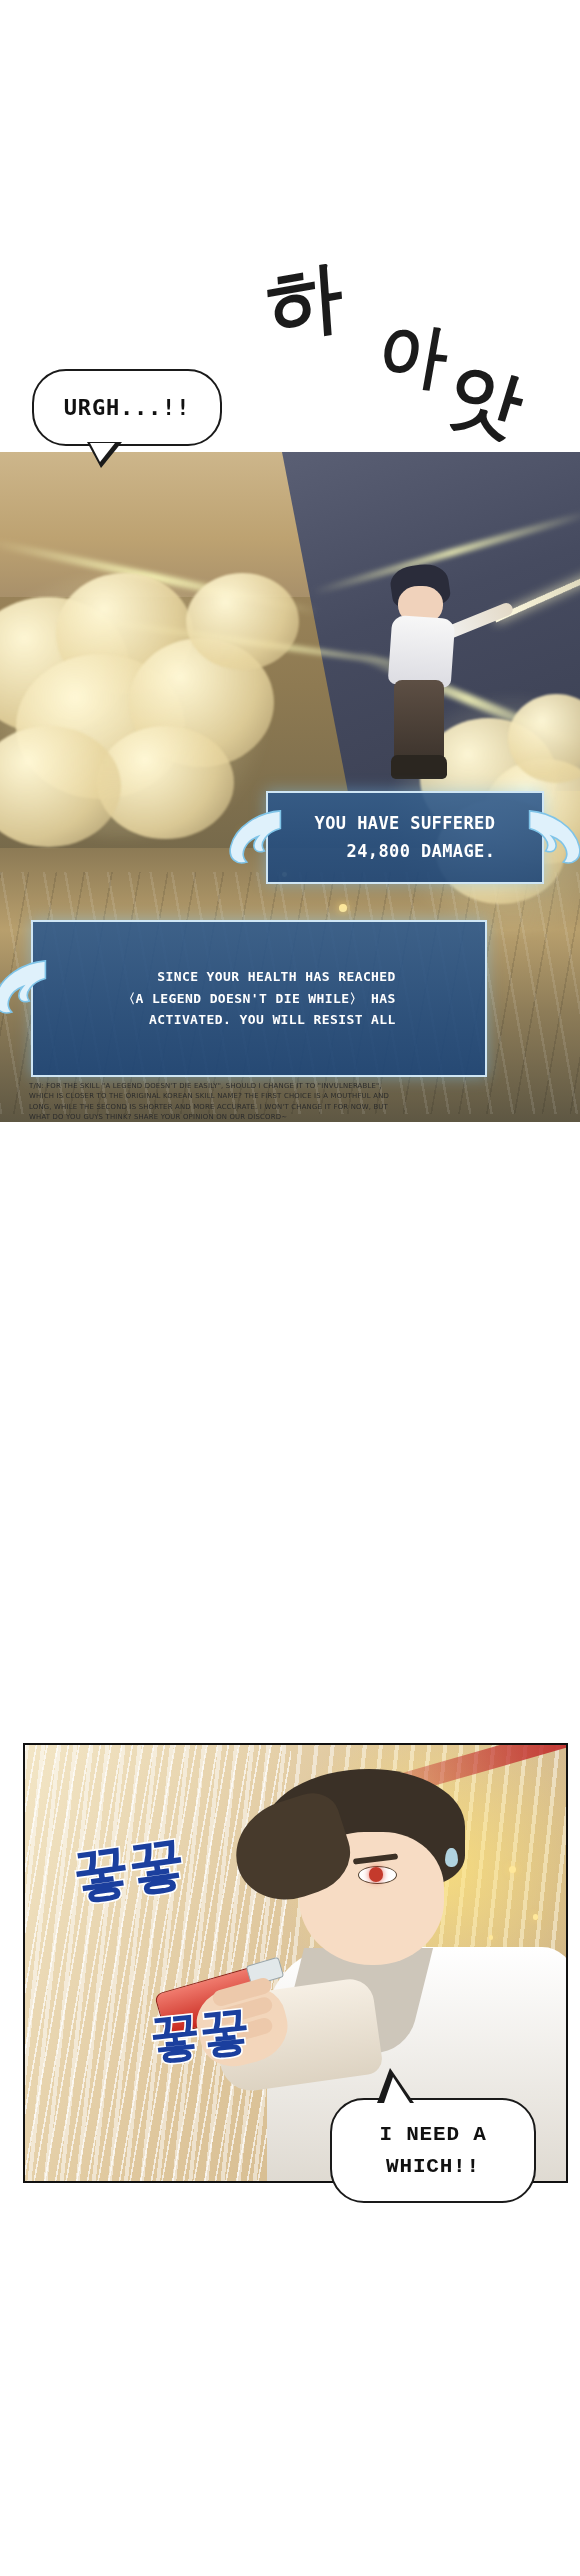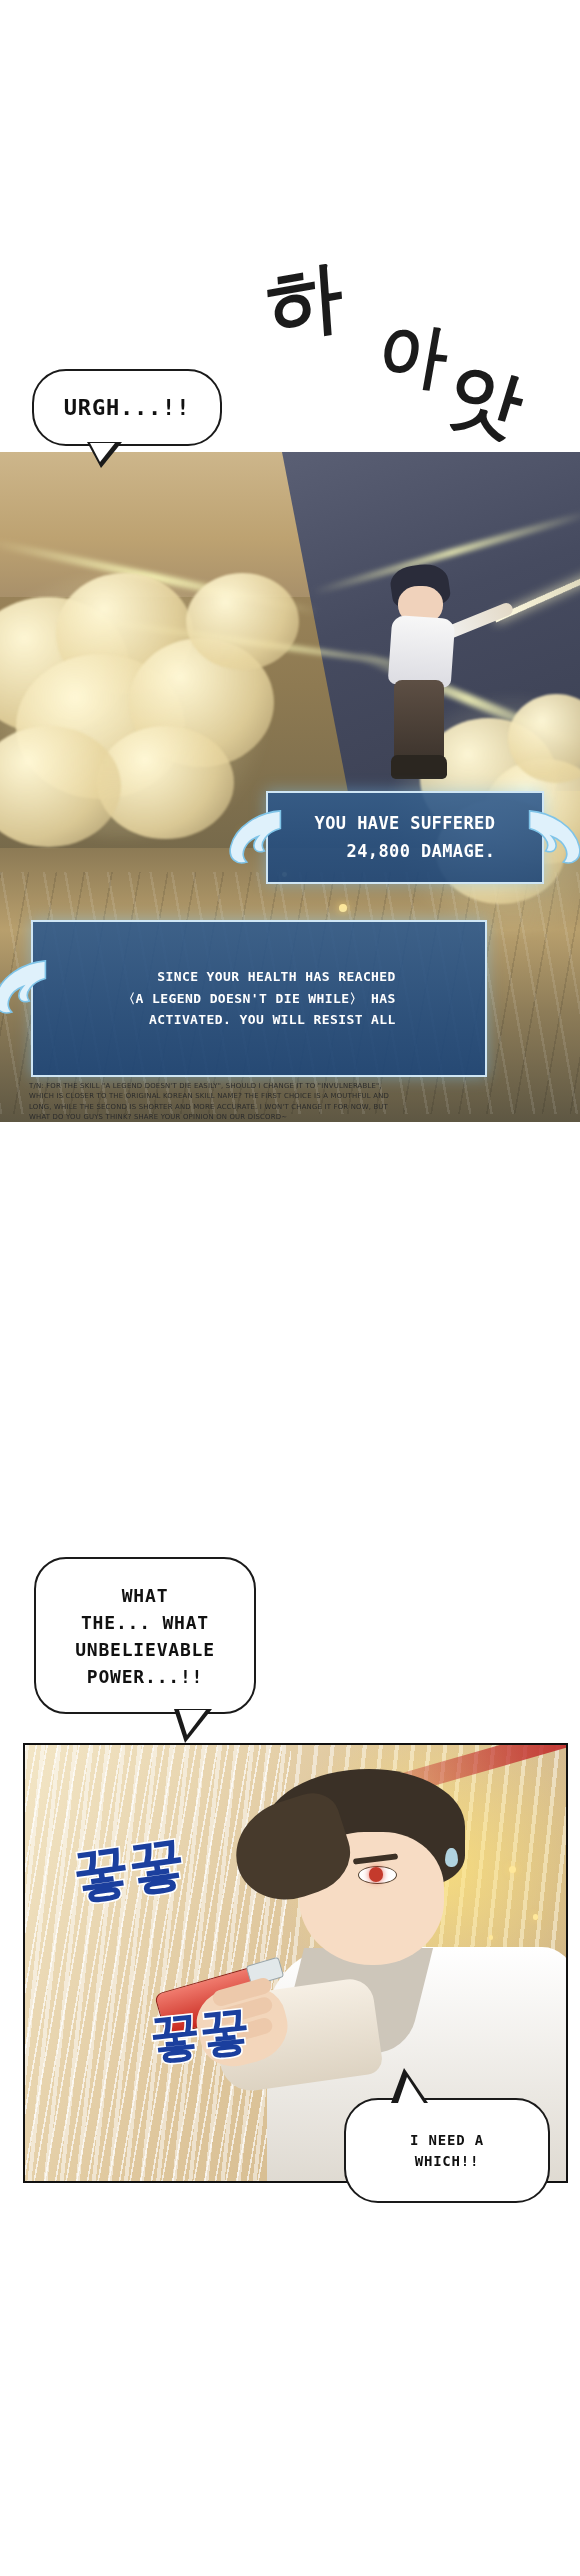--- a/index.html
+++ b/index.html
@@ -181,22 +181,22 @@
   }
   .bubble-what .tail-in {
     position: absolute; right: 48px; bottom: -22.6px;
     width: 0; height: 0;
     border-left: 8px solid transparent;
     border-right: 19.4px solid transparent;
     border-top: 25px solid #ffffff;
   }
 
   .bubble-potion {
-    left: 344px; top: 2098px; width: 202px; height: 101px;
-    font-size: 14px; line-height: 1.5;
+    left: 330px; top: 2098px; width: 202px; height: 101px;
+    font-size: 21px; line-height: 1.5; font-family: Liberation Mono, monospace;
   }
   .bubble-potion .tail {
     left: 45px; top: -32px;
     border-left: 13px solid transparent;
     border-right: 24px solid transparent;
     border-bottom: 35px solid #1a1a1a;
   }
   .bubble-potion .tail-in {
     position: absolute; left: 52px; top: -22.6px;
     width: 0; height: 0;
@@ -454,30 +454,20 @@
     </svg>
     <div>
       <div>SINCE YOUR HEALTH HAS REACHED</div>
       <div>〈A LEGEND DOESN'T DIE WHILE〉 HAS</div>
       <div>ACTIVATED. YOU WILL RESIST ALL</div>
     </div>
   </div>
 
   <div class="tl-note">T/N: FOR THE SKILL "A LEGEND DOESN'T DIE EASILY", SHOULD I CHANGE IT TO "INVULNERABLE", WHICH IS CLOSER TO THE ORIGINAL KOREAN SKILL NAME? THE FIRST CHOICE IS A MOUTHFUL AND LONG, WHILE THE SECOND IS SHORTER AND MORE ACCURATE. I WON'T CHANGE IT FOR NOW, BUT WHAT DO YOU GUYS THINK? SHARE YOUR OPINION ON OUR DISCORD~</div>
 
-  <div class="bubble bubble-what">
-    <div>
-      <div>WHAT</div>
-      <div>THE... WHAT</div>
-      <div>UNBELIEVABLE</div>
-      <div>POWER...!!</div>
-    </div>
-    <span class="tail"></span>
-    <span class="tail-in"></span>
-  </div>
 
   <div class="panel2">
     <div class="p2-bg-stripes"></div>
     <div class="p2-speed"></div>
     <div class="p2-right-glow"></div>
     <div class="p2-redline"></div>
 
     <div class="p2-sword2"></div>
     <div class="p2-shoulder"></div>
     <div class="p2-collar"></div>

